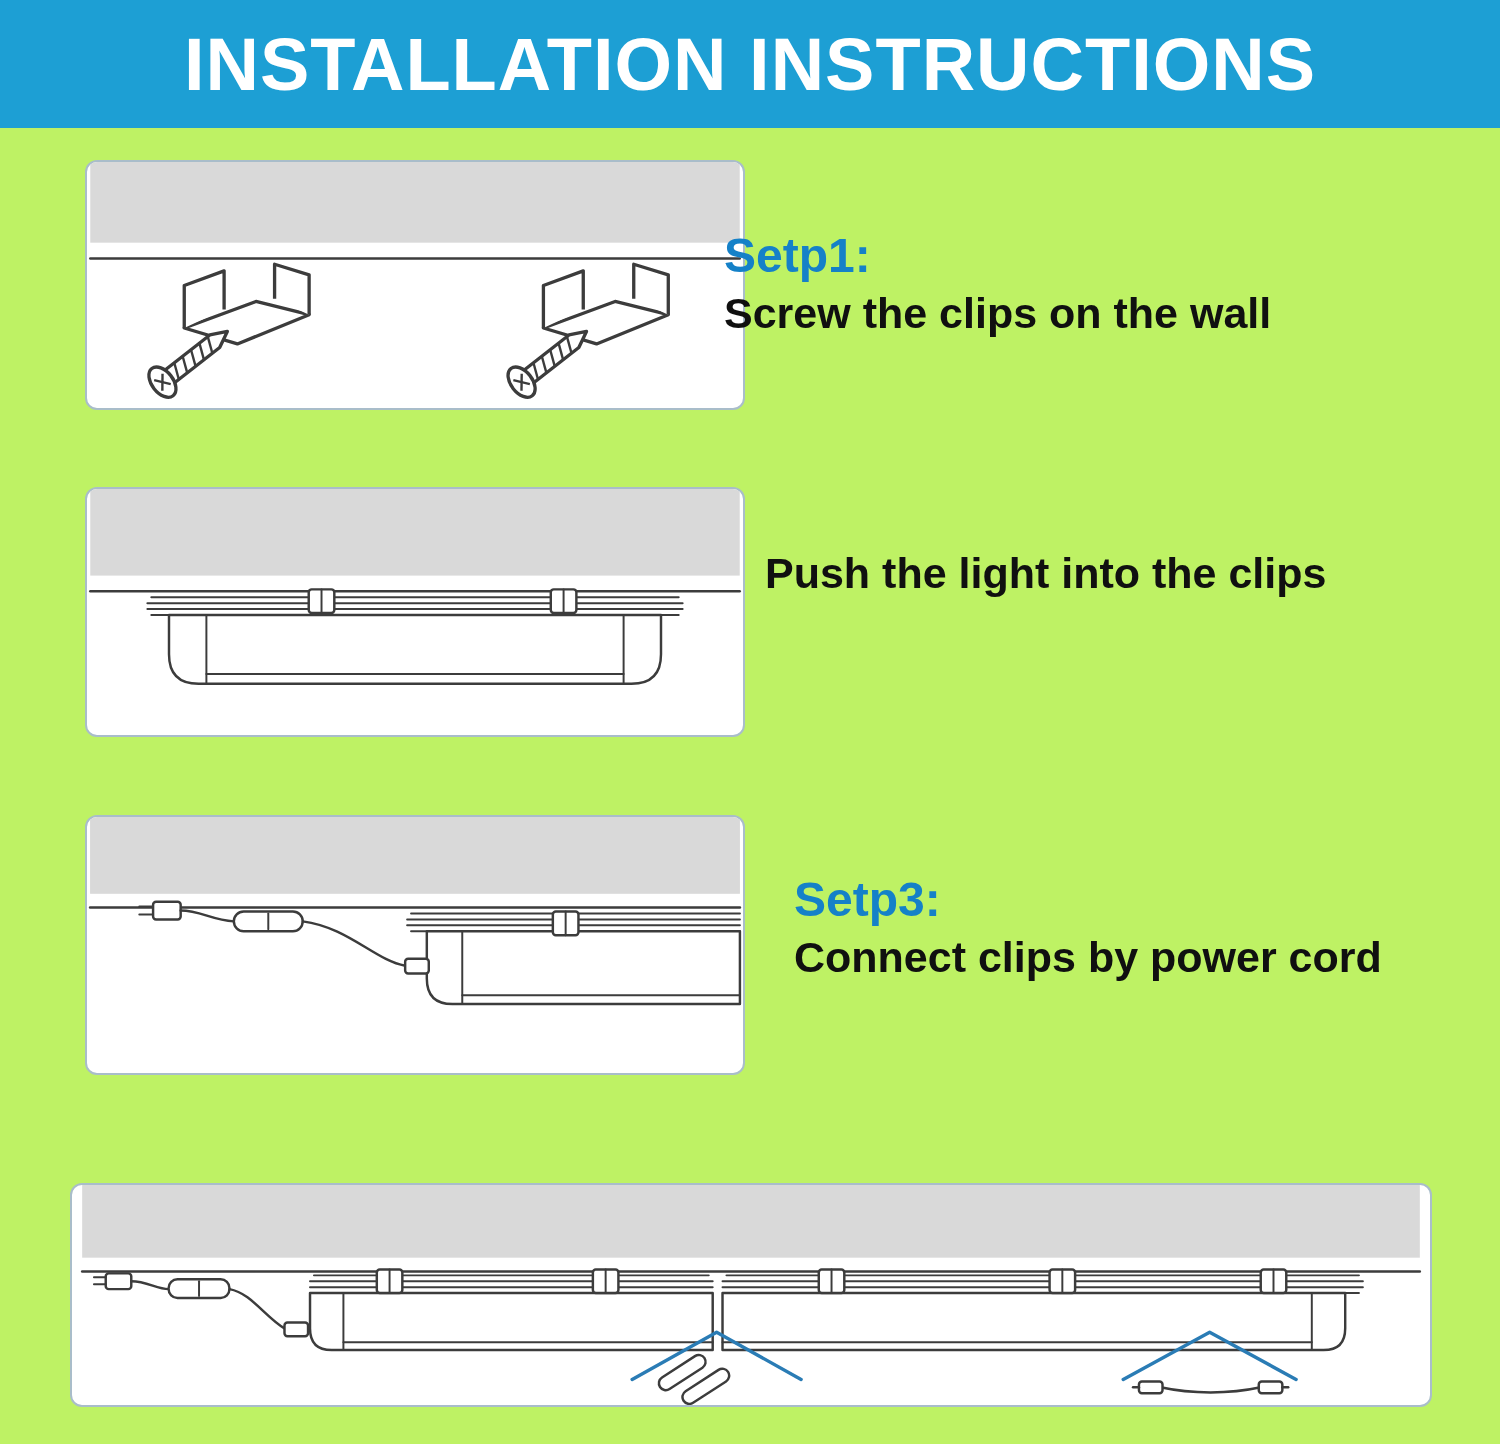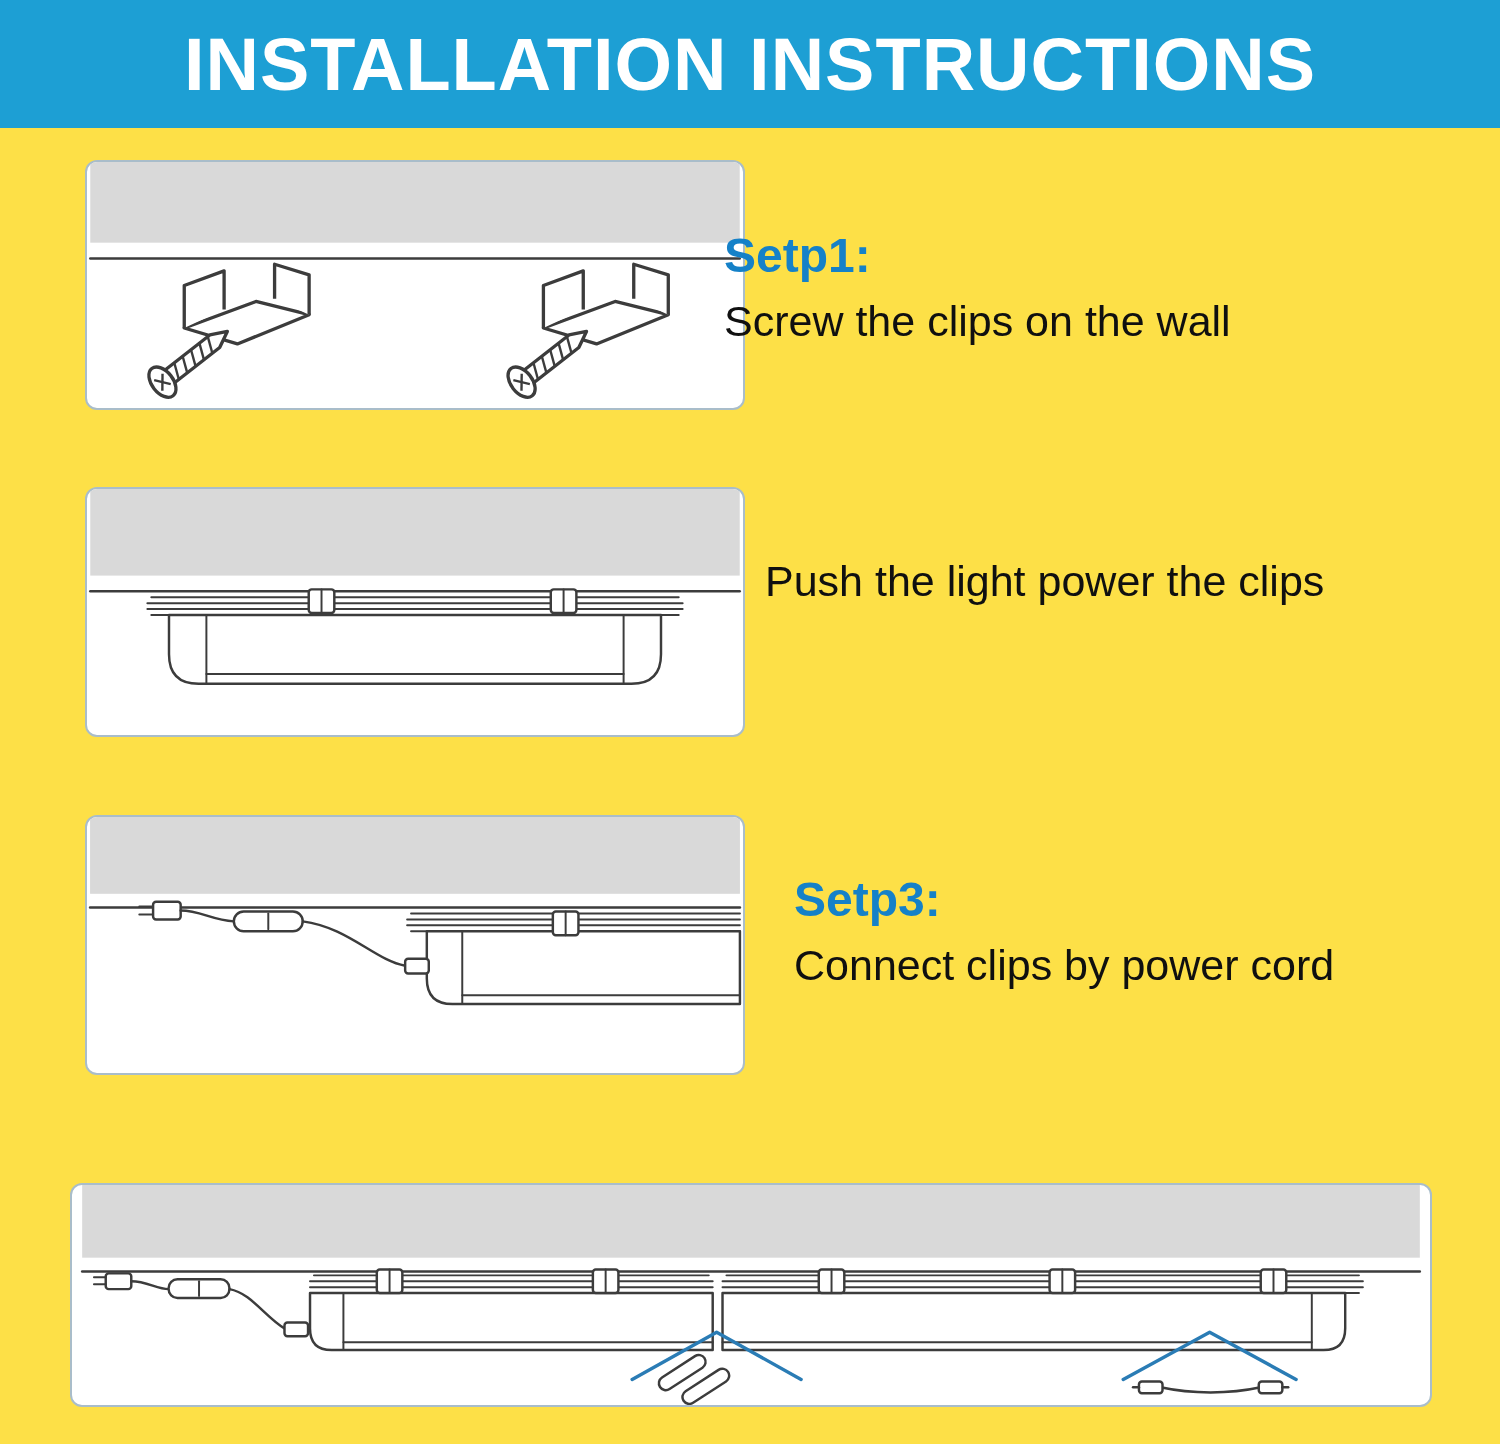--- a/index.html
+++ b/index.html
@@ -2,21 +2,21 @@
 <html style="--header-bg: #1d9fd4; --header-text: #ffffff; --step-label: #1581c8; --connector-arrow: #2a7cb5; --diagram-line: #3c3c3c; --panel-fill: #d9d9d9; --box-border: #a9bdca;"><head>
 <meta charset="utf-8">
 <style>
   * { box-sizing: border-box; margin: 0; padding: 0; }
   html, body { background: #ffffff; }
   body { font-family: "Liberation Sans", sans-serif; }
   #page {
     position: relative;
     width: 1500px;
     height: 1444px;
-    background: #fde047;
+    background: #bef264;
     overflow: hidden;
   }
   .banner {
     position: absolute;
     left: 0; top: 0;
     width: 100%;
     height: 128px;
     background: var(--header-bg, #1d9fd4);
     display: flex;
     align-items: center;
@@ -44,23 +44,23 @@
     display: block;
   }
   .step-text { position: absolute; width: 730px; }
   .step-label {
     font-size: 48px;
     font-weight: bold;
     color: var(--step-label, #1581c8);
   }
   .step-desc {
     font-size: 43px;
-    font-weight: 400;
+    font-weight: 700;
     color: #101010;
-    margin-top: 14px;
+    margin-top: 6px;
     white-space: nowrap;
   }
   .panel { fill: var(--panel-fill, #d9d9d9); }
   .ln   { stroke: var(--diagram-line, #3c3c3c); fill: none;   stroke-linecap: round; stroke-linejoin: round; }
   .shape{ stroke: var(--diagram-line, #3c3c3c); fill: #ffffff; stroke-linecap: round; stroke-linejoin: round; }
   .blue { stroke: var(--connector-arrow, #2a7cb5); fill: none; stroke-linecap: round; stroke-linejoin: round; }
 </style>
 </head>
 <body>
 
@@ -123,21 +123,21 @@
         <rect class="shape" stroke-width="2.5" x="222" y="102" width="26" height="24" rx="3"></rect>
         <line class="ln" x1="235" y1="102" x2="235" y2="126" stroke-width="2"></line>
       </g>
       <g>
         <rect class="shape" stroke-width="2.5" x="468" y="102" width="26" height="24" rx="3"></rect>
         <line class="ln" x1="481" y1="102" x2="481" y2="126" stroke-width="2"></line>
       </g>
     </svg>
   </div>
   <div class="step-text" style="left:765px; top:543px">
-    <div class="step-desc">Push the light power the clips</div>
+    <div class="step-desc">Push the light into the clips</div>
   </div>
 
   <div class="diagram-box" style="left:85px; top:815px; width:660px; height:260px">
     <svg viewBox="0 0 660 260">
       <rect class="panel" x="0" y="0" width="660" height="78"></rect>
       <line class="ln" x1="0" y1="92" x2="660" y2="92" stroke-width="2.5"></line>
       <g>
         <line class="ln" x1="326" y1="98" x2="660" y2="98" stroke-width="2"></line>
         <line class="ln" x1="322" y1="104" x2="660" y2="104" stroke-width="2"></line>
         <line class="ln" x1="322" y1="110" x2="660" y2="110" stroke-width="2"></line>

